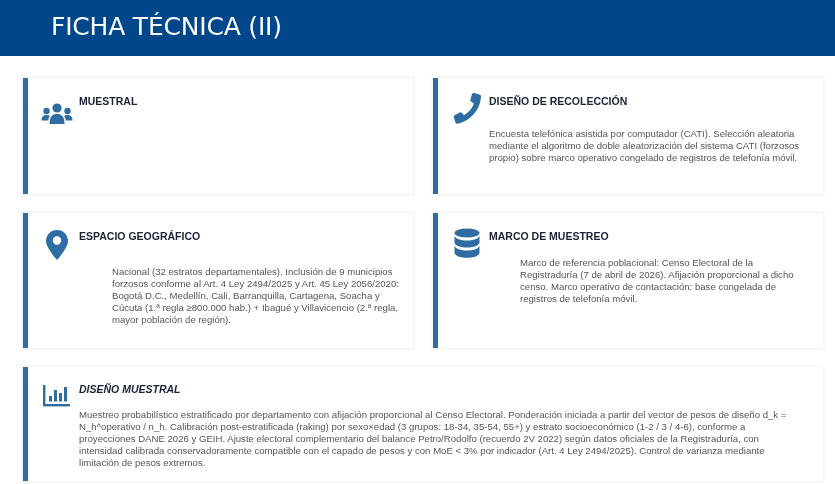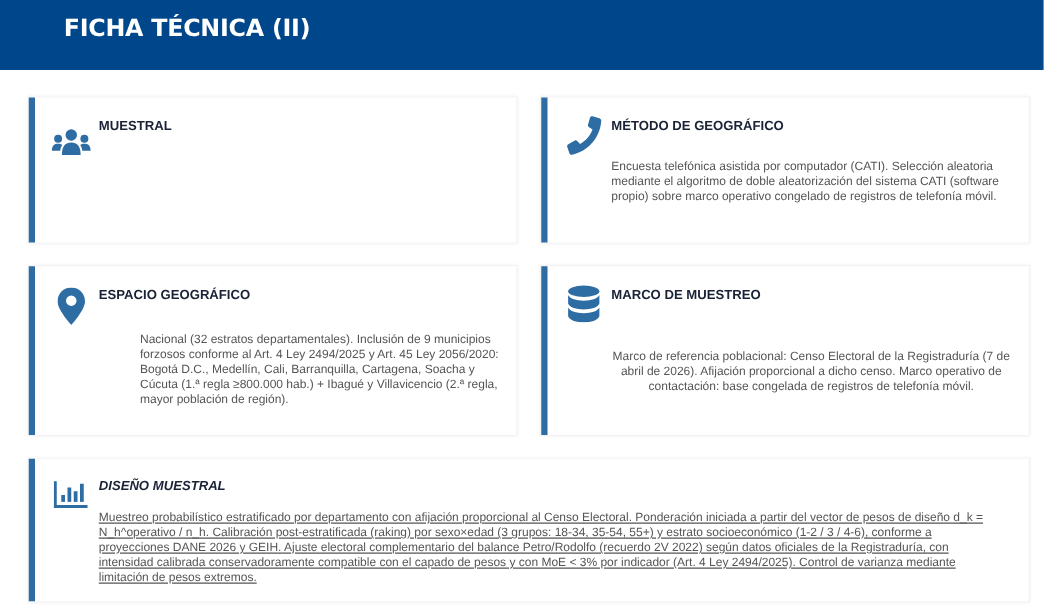--- a/index.html
+++ b/index.html
@@ -6,21 +6,21 @@
     html, body { width: 835px; height: 484px; background: #ffffff; overflow: hidden; }
     body { position: relative; font-family: "Liberation Sans", sans-serif; }
 
     .header {
       position: absolute; left: 0; top: 0; width: 835px; height: 56px;
       background: #00468B;
     }
     .header-title {
       position: absolute; left: 51px; top: 12px;
       color: #ffffff; font-family: "DejaVu Sans", sans-serif;
-      font-weight: bold; font-size: 19px; letter-spacing: -0.2px;
+      font-weight: normal; font-size: 25px; letter-spacing: -0.2px;
     }
 
     .card {
       position: absolute; background: #ffffff;
       box-shadow: 0 0 3px rgba(0,0,0,0.06);
       border: 1px solid #f3f3f3;
     }
     .card-bar {
       position: absolute; left: 0; top: 0; bottom: 0; width: 5px;
       background: #2E6DA4;
@@ -35,29 +35,29 @@
       font-size: 10.5px; font-weight: bold; color: #1a2236;
     }
     .card-body {
       position: absolute; left: 56px; top: 54px; right: 14px;
       font-size: 9.6px; line-height: 12.1px; color: #555555;
     }
 
     #card-universo   { left: 22px;  top: 77px;  width: 392px; height: 118px; }
     #card-metodo     { left: 432px; top: 77px;  width: 392px; height: 118px; }
     #card-espacio    { left: 22px;  top: 212px; width: 392px; height: 137px; }
-    #card-marco      { left: 432px; top: 212px; width: 392px; height: 137px; text-align: center; }
+    #card-marco      { left: 432px; top: 212px; width: 392px; height: 137px; }
     #card-diseno     { left: 22px;  top: 366px; width: 802px; height: 116px; }
 
     #card-universo .card-body { top: 55px; }
     #card-metodo .card-body { top: 50px; }
     #card-espacio .card-body { top: 53px; margin-left: 33px; }
-    #card-marco .card-body { top: 67px; }
+    #card-marco .card-body { top: 44px; margin-left: 31px; }
     #card-diseno .card-title { top: 16px; font-style: italic; }
-    #card-diseno .card-body { top: 42px; right: 20px; text-decoration: underline; }
+    #card-diseno .card-body { top: 42px; right: 20px; }
     #card-diseno .card-icon { top: 12px; }
   </style>
 </head>
 <body>
 
 <div class="header">
   <div class="header-title">FICHA TÉCNICA (II)</div>
 </div>
 
 <div class="card" id="card-universo">
@@ -75,22 +75,22 @@
   <div class="card-title">MUESTRAL</div>
 </div>
 
 <div class="card" id="card-metodo">
   <div class="card-bar"></div>
   <div class="card-icon" style="top:14px;">
     <svg width="30" height="32" viewBox="0 0 30 32">
       <path d="M27.5 2.5 L22 1 C21 0.8 20.2 1.4 19.9 2.3 L18.4 7.8 C18.2 8.6 18.6 9.4 19.3 9.8 L22 11.5 C20.2 16.4 16.5 20.6 12 23.2 L9.8 20.8 C9.2 20.2 8.3 20.1 7.6 20.5 L2.6 23.3 C1.8 23.8 1.5 24.7 1.8 25.6 L3.6 30.8 C3.9 31.6 4.7 32 5.5 31.8 C18.4 29 28.3 17.8 29 4.5 C29 3.6 28.4 2.8 27.5 2.5 Z" fill="#2E6DA4"></path>
     </svg>
   </div>
-  <div class="card-title">MÉTODO DE GEOGRÁFICO</div>
-  <div class="card-body">Encuesta telefónica asistida por computador (CATI). Selección aleatoria mediante el algoritmo de doble aleatorización del sistema CATI (software propio) sobre marco operativo congelado de registros de telefonía móvil.</div>
+  <div class="card-title">DISEÑO DE RECOLECCIÓN</div>
+  <div class="card-body">Encuesta telefónica asistida por computador (CATI). Selección aleatoria mediante el algoritmo de doble aleatorización del sistema CATI (forzosos propio) sobre marco operativo congelado de registros de telefonía móvil.</div>
 </div>
 
 <div class="card" id="card-espacio">
   <div class="card-bar"></div>
   <div class="card-icon" style="top:16px;">
     <svg width="22" height="30" viewBox="0 0 22 30">
       <path d="M11 0 C4.9 0 0 4.9 0 11 C0 18 11 30 11 30 C11 30 22 18 22 11 C22 4.9 17.1 0 11 0 Z" fill="#2E6DA4"></path>
       <circle cx="11" cy="10.5" r="4.2" fill="#ffffff"></circle>
     </svg>
   </div>

